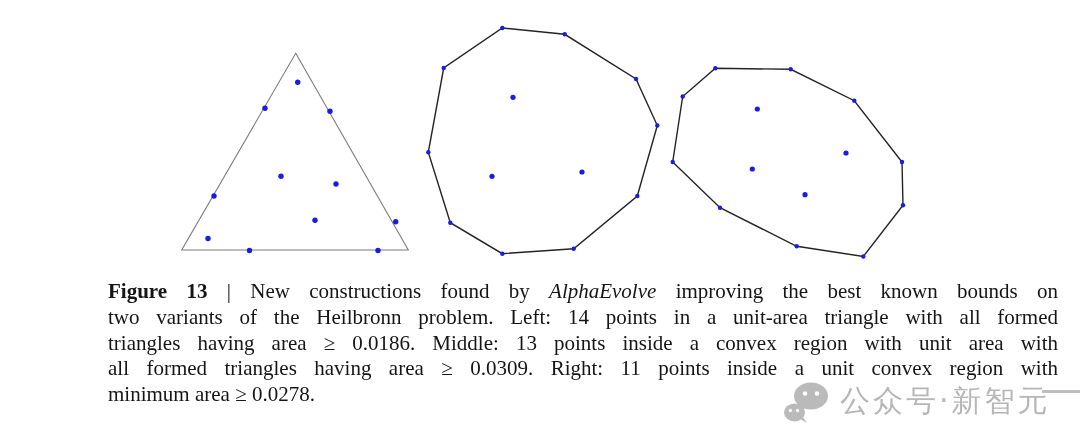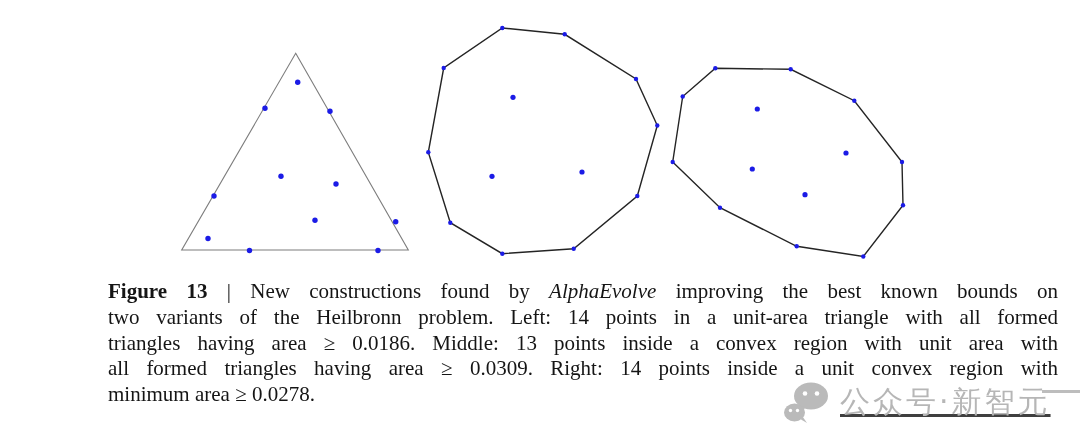--- a/index.html
+++ b/index.html
@@ -41,23 +41,22 @@
     text-align-last: left;
   }
   .seg-bold { font-weight: bold; }
   .seg-italic { font-style: italic; }
   #watermark {
     position: absolute;
     left: 782px;
     top: 381px;
     z-index: 1;
     display: flex;
-    align-items: flex-end;
+    align-items: flex-start;
     opacity: 0.75;
-    text-decoration: underline;
   }
   #watermark-text {
     font-family: "DejaVu Sans", sans-serif;
     font-size: 30px;
     letter-spacing: 3px;
     color: #9e9e9e;
     margin-left: 8px;
     white-space: nowrap;
   }
   #watermark-dash {
@@ -137,17 +136,17 @@
       <circle cx="15.5" cy="29.5" r="1.7" fill="#ffffff"></circle>
     </svg>
     <span id="watermark-text">公众号·新智元</span>
   </div>
   <div id="watermark-dash"></div>
 
   <div id="caption">
       <div class="cap-line"><span class="seg-bold">Figure 13</span><span class="seg-regular"> | New constructions found by </span><span class="seg-italic">AlphaEvolve</span><span class="seg-regular"> improving the best known bounds on</span></div>
       <div class="cap-line"><span class="seg-regular">two variants of the Heilbronn problem. Left: 14 points in a unit-area triangle with all formed</span></div>
       <div class="cap-line"><span class="seg-regular">triangles having area ≥ 0.0186. Middle: 13 points inside a convex region with unit area with</span></div>
-      <div class="cap-line"><span class="seg-regular">all formed triangles having area ≥ 0.0309. Right: 14 points inside a unit convex region with</span></div>
+      <div class="cap-line"><span class="seg-regular">all formed triangles having area ≥ 0.0309. Right: 11 points inside a unit convex region with</span></div>
       <div class="cap-line last-line"><span class="seg-regular">minimum area ≥ 0.0278.</span></div>
     </div>
 
 </div>
 
 </body></html>

